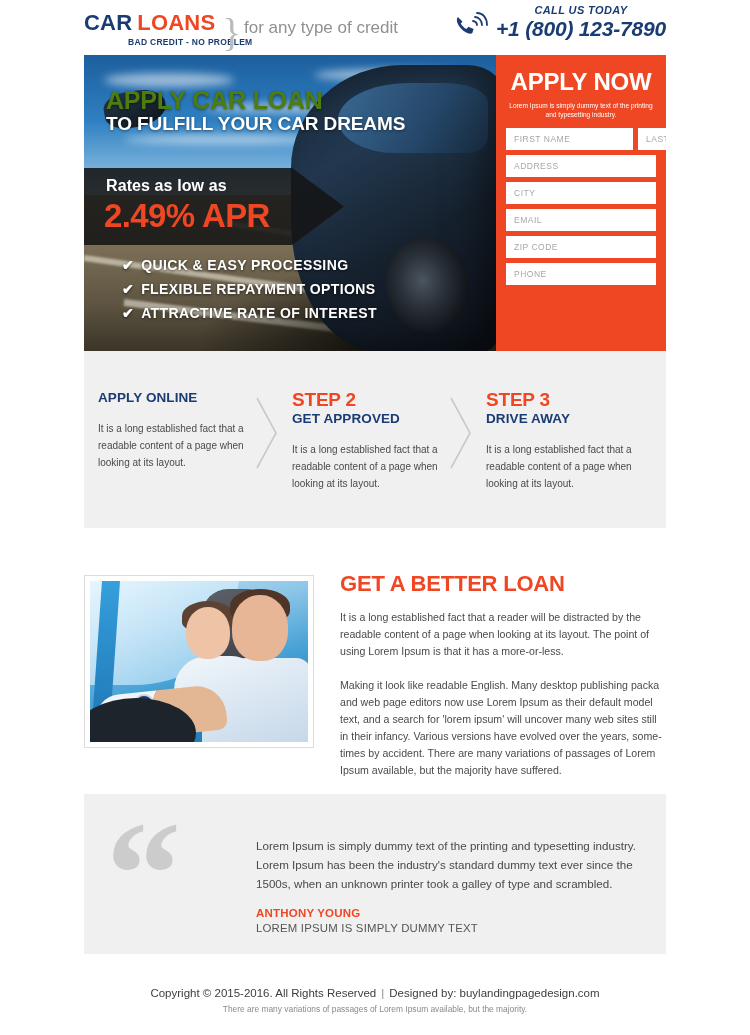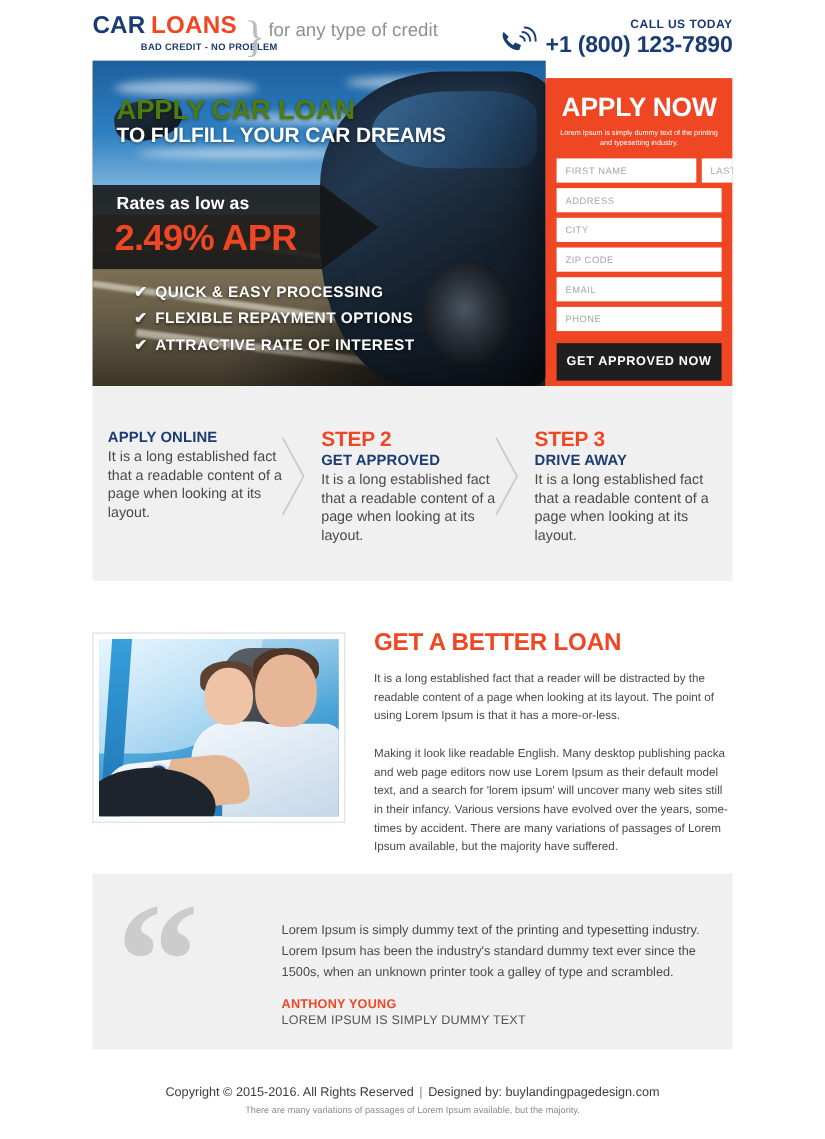--- a/index.html
+++ b/index.html
@@ -31,21 +31,21 @@
   .brace {
     position: absolute; left: 222px; top: 9px;
     font-size: 40px; color: #b9bcbe; font-weight: 300;
     font-family: "Liberation Serif", serif;
   }
   .tagline {
     position: absolute; left: 244px; top: 18px;
     font-size: 17px; color: #8d9194;
     font-family: "Liberation Sans", sans-serif; white-space: nowrap;
   }
-  .phone-block { position: absolute; right: 84px; top: 16px; text-align: right; }
+  .phone-block { position: absolute; right: 84px; top: 4px; text-align: center; font-style: italic; }
   .phone-icon {
     position: absolute; left: -42px; top: 6px; width: 34px; height: 30px;
     color: #1B3C73;
   }
   .call-label {
     font-size: 11px; font-weight: bold; color: #1B3C73;
     letter-spacing: 0.4px; line-height: 13px;
   }
   .phone-num {
     font-size: 21px; font-weight: bold; color: #1B3C73;
@@ -186,21 +186,22 @@
   .step3 { left: 402px; }
   .step-num {
     color: #EF4623; font-size: 19px; font-weight: bold;
     letter-spacing: -0.2px; line-height: 21px;
   }
   .step-name {
     color: #1B3C73; font-size: 13.5px; font-weight: bold;
     letter-spacing: 0.1px; line-height: 17px; margin-top: 0px;
   }
   .step-text {
-    color: #4a4a4a; font-size: 13px; line-height: 17px;
+    color: #4a4a4a; font-size: 10px; line-height: 17px;
+    margin-top: 14px;
   }
   .chevron {
     position: absolute; top: 44px; width: 26px; height: 76px;
     color: #c9c9c9;
   }
   .chev1 { left: 170px; }
   .chev2 { left: 364px; }
 
   
   .better-section {
@@ -366,45 +367,44 @@
     <div class="rate-banner"></div>
     <div class="rate-label">Rates as low as</div>
     <div class="rate-value">2.49% APR</div>
 
     <div class="bullets">
       <div class="bullet"><span class="tick">✔</span><span>QUICK &amp; EASY PROCESSING</span></div>
       <div class="bullet"><span class="tick">✔</span><span>FLEXIBLE REPAYMENT OPTIONS</span></div>
       <div class="bullet"><span class="tick">✔</span><span>ATTRACTIVE RATE OF INTEREST</span></div>
     </div>
 
-    <div class="apply-panel" style="left:412px;top:16px;">
+    <div class="apply-panel" style="left:412px;top:0;">
       <div class="apply-title">APPLY NOW</div>
       <div class="apply-desc">Lorem Ipsum is simply dummy text of the printing and typesetting industry.</div>
       <div class="form-rows">
         <div class="row">
           <input class="fld" type="text" placeholder="FIRST NAME" style="">
           <input class="fld" type="text" placeholder="LAST NAME" style="">
         </div>
         <div class="row">
           <input class="fld" type="text" placeholder="ADDRESS" style="">
         </div>
         <div class="row">
           <input class="fld" type="text" placeholder="CITY" style="">
         </div>
         <div class="row">
+          <input class="fld" type="text" placeholder="EMAIL" style="">
+        </div>
+        <div class="row">
           <input class="fld" type="text" placeholder="ZIP CODE" style="">
         </div>
         <div class="row">
-          <input class="fld" type="text" placeholder="EMAIL" style="">
-        </div>
-        <div class="row">
           <input class="fld" type="text" placeholder="PHONE" style="">
         </div>
       </div>
-      <button class="submit-btn">GET APPROVED NOW</button>
     </div>
   </div>
 
   <div class="steps-section">
     <div class="step step1">
       <div class="step-name">APPLY ONLINE</div>
       <div class="step-text">It is a long established fact that a readable content of a page when looking at its layout.</div>
     </div>
     <span class="chevron chev1">
       <svg viewBox="0 0 26 76" width="26" height="76">

